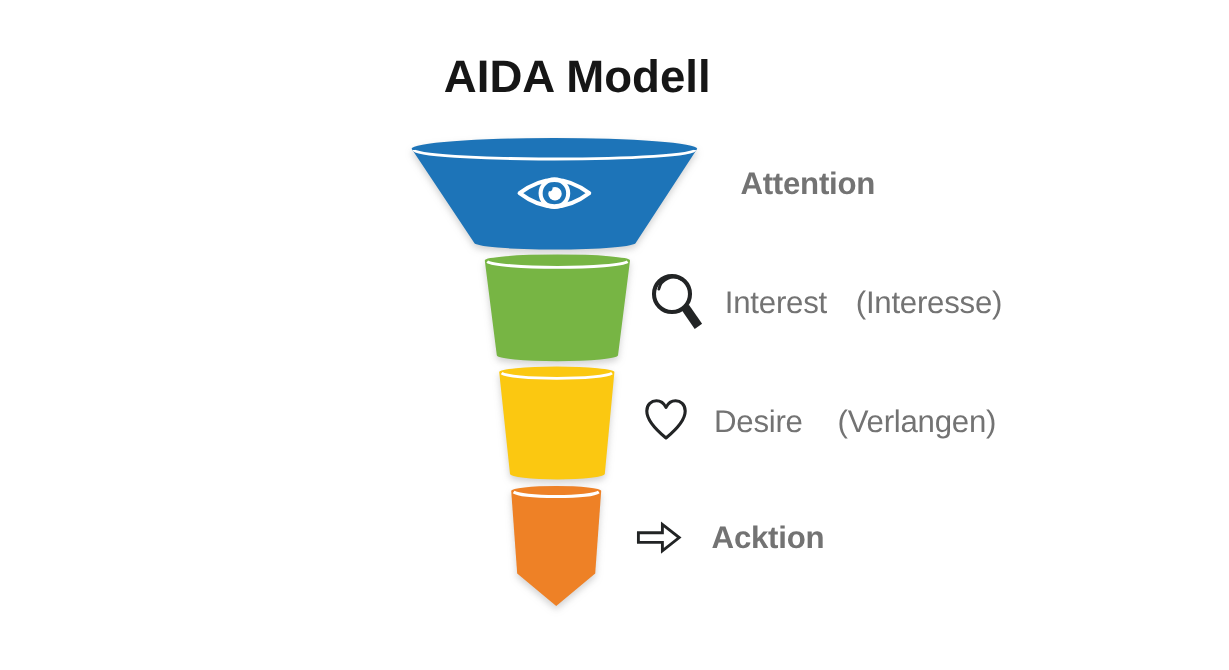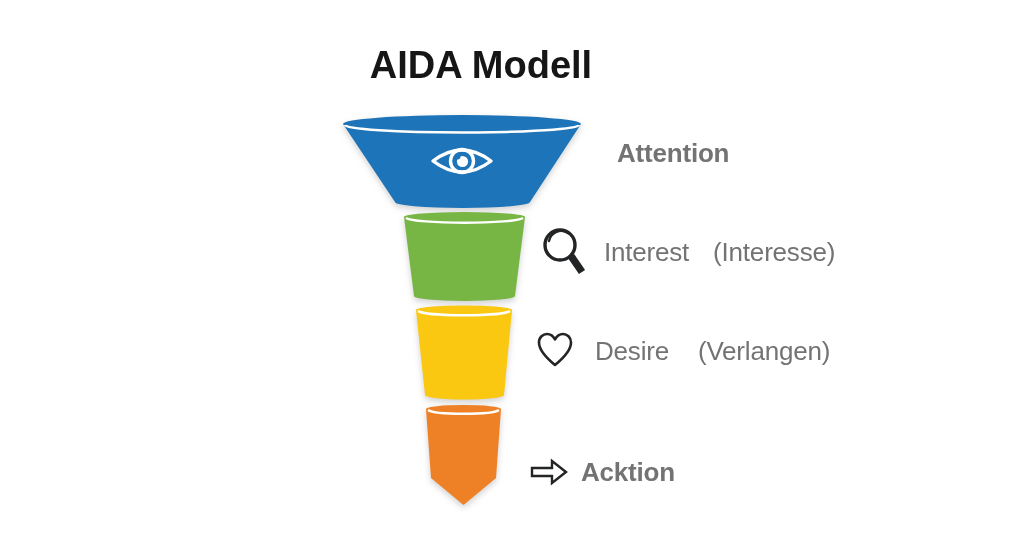--- a/index.html
+++ b/index.html
@@ -24,21 +24,21 @@
   .eye-stroke{fill:none;stroke:#ffffff;stroke-width:3.4;stroke-linejoin:round;stroke-linecap:round;}
   .row{
     position:absolute;display:flex;align-items:center;
     color:#737373;font-size:26px;letter-spacing:-0.2px;white-space:nowrap;
   }
   .row .nm{margin-right:8px;}
   .row .nm.bold{font-weight:700;}
   .row1{left:617px;top:134px;height:38px;}
   .row2{left:541px;top:226px;height:52px;gap:16px;}
   .row3{left:536px;top:330px;height:42px;gap:21px;}
-  .row4{left:529px;top:452px;height:40px;gap:12px;}
+  .row4{left:529px;top:428px;height:40px;gap:24px;}
   .lbl-icon{flex:0 0 auto;display:block;}
 </style>
 </head>
 <body>
 
 <div id="canvas">
 
   <div class="title">AIDA Modell</div>
 
   <svg id="funnel-svg" width="1024" height="558" viewBox="0 0 1024 558">

